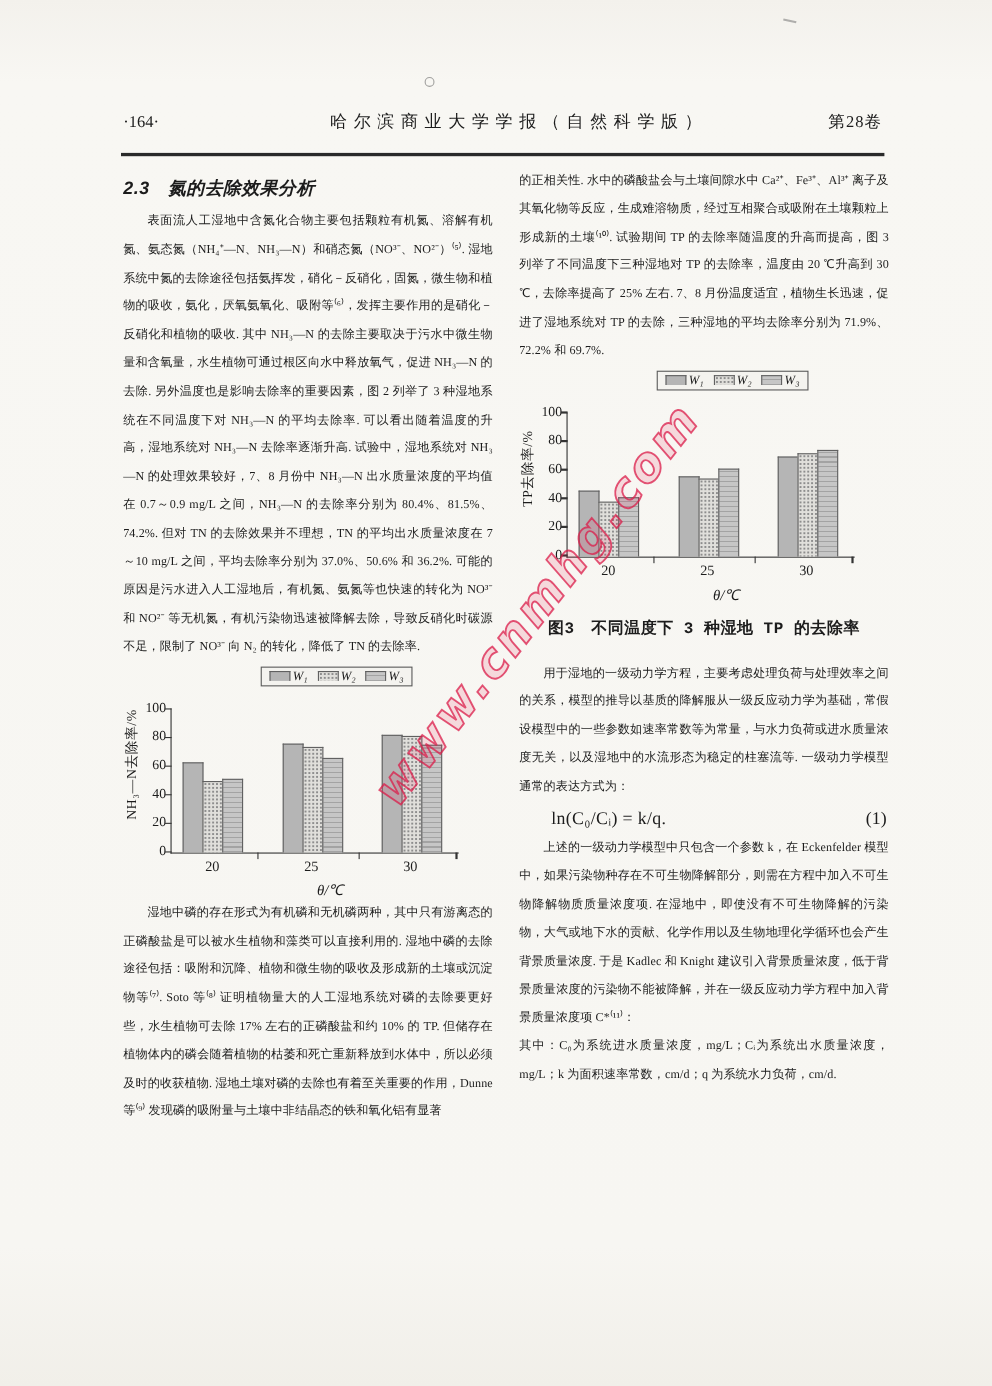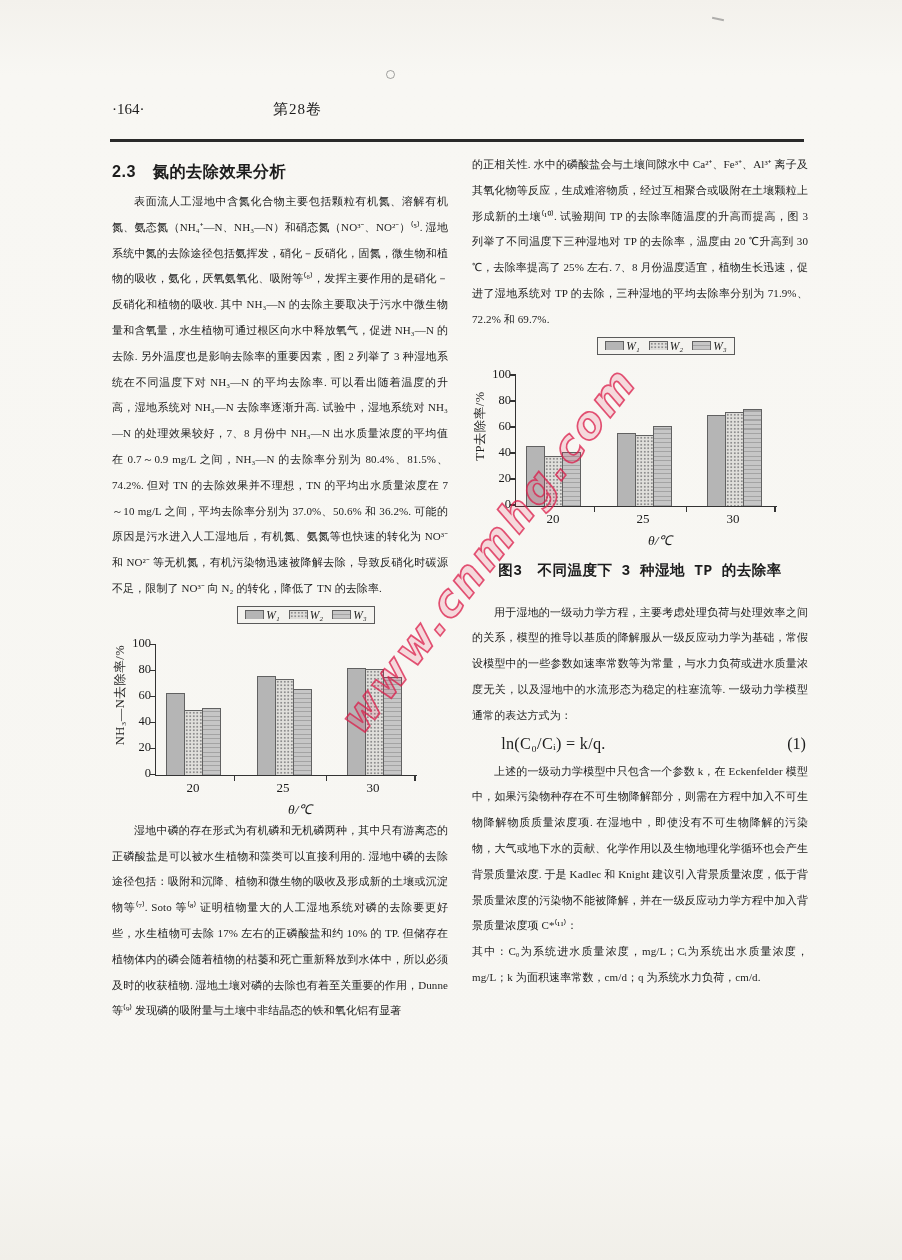--- a/index.html
+++ b/index.html
@@ -12,21 +12,21 @@
   .hdr{position:absolute;left:112px;right:100px;top:100px;display:flex;align-items:baseline;font-size:15px;}
   .hdr .pgno{width:120px;}
   .hdr .jtitle{flex:1;text-align:center;letter-spacing:6px;font-size:15.5px;}
   .hdr .vol{width:90px;text-align:right;letter-spacing:1px;}
   .hdr-rule{position:absolute;left:110px;right:98px;top:139px;height:2.5px;background:#2a2a2a;}
   
   .cols{position:absolute;left:112px;top:152px;width:696px;display:flex;gap:24px;}
   .col{width:336px;}
   .para{font-size:11px;line-height:25.8px;text-align:justify;margin:0;letter-spacing:0.1px;}
   .indent{text-indent:2em;}
-  .sec-title{font-family:"Liberation Sans",sans-serif;font-weight:bold;font-size:16.2px;line-height:25px;margin:7px 0 5px;letter-spacing:0.5px;}
+  .sec-title{font-family:"Liberation Sans",sans-serif;font-weight:bold;font-size:16.2px;line-height:25px;margin:7px 0 5px;letter-spacing:0.5px;font-style:italic;}
   .mt{margin-top:24px;}
   
   .equation{display:flex;align-items:baseline;font-size:16.2px;line-height:26px;margin:2px 0;}
   .formula{flex:1;padding-left:1.8em;letter-spacing:0.3px;}
   .eq-num{padding-right:2px;}
   
   .figure{margin:4px 0 0;}
   .legend{display:flex;justify-content:center;margin:0 0 2px 52px;}
   .legend-box{display:inline-flex;gap:9px;border:1px solid #5a5a5a;padding:2px 7px;background:#f4f3ef;}
   .legend-item{display:inline-flex;align-items:center;gap:3px;font-size:11.5px;font-style:italic;}
@@ -61,20 +61,21 @@
   .speck1{position:absolute;left:386px;top:70px;width:7px;height:7px;border:1.4px solid #5a5a5a;border-radius:50%;opacity:0.55;}
   .speck2{position:absolute;left:712px;top:18px;width:12px;height:2px;background:#6a6a6a;opacity:0.5;transform:rotate(12deg);}
 </style>
 </head>
 <body>
 
 <div class="page">
 
   <div class="hdr">
     <span class="pgno">·164·</span>
+    <span class="jtitle">哈尔滨商业大学学报（自然科学版）</span>
     <span class="vol">第28卷</span>
   </div>
   <div class="hdr-rule"></div>
 
   <div class="speck1"></div>
   <div class="speck2"></div>
 
   <div class="cols">
 
     <div class="col">

